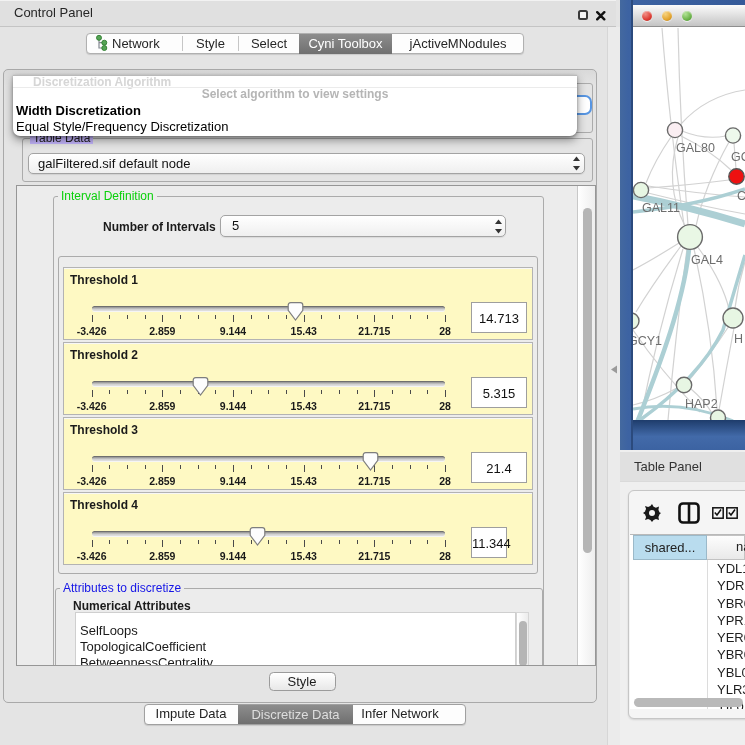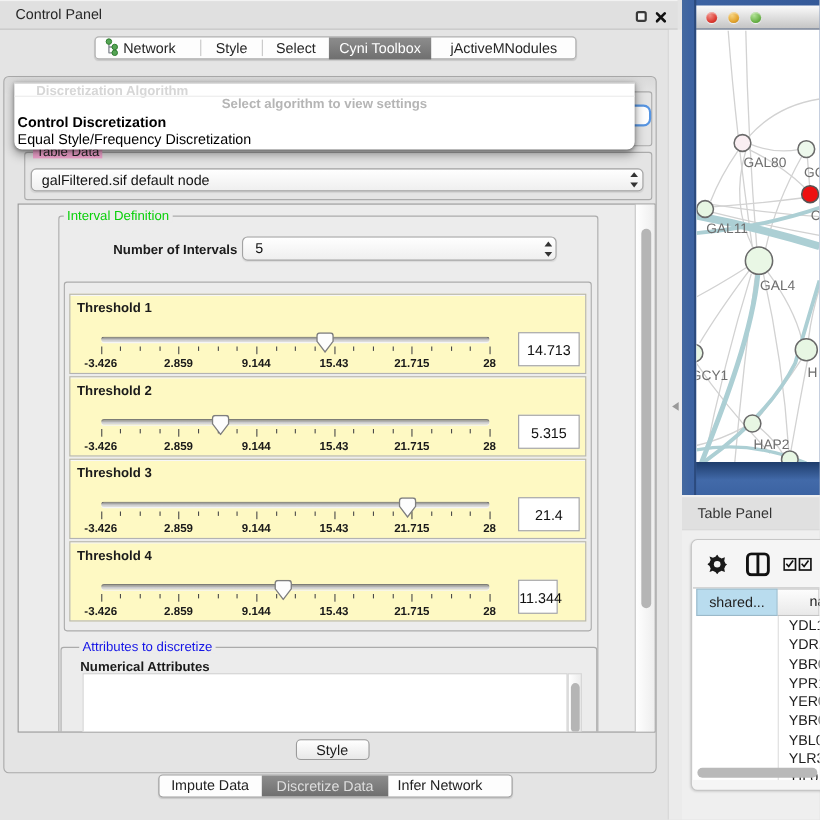--- a/index.html
+++ b/index.html
@@ -42,21 +42,21 @@
 <div class="abs" style="left:299px;top:33.5px;width:93px;height:20px;background:linear-gradient(#8d8d8d,#6f6f6f);line-height:20px;font-size:13px;color:#fff;text-align:center">Cyni Toolbox</div>
 <div class="abs" style="left:392px;top:33px;width:132px;height:21px;line-height:21px;font-size:13px;color:#262626;text-align:center">jActiveMNodules</div>
 
 <div class="abs" style="left:3px;top:69px;width:594px;height:634px;border:1px solid #a9a9a9;border-radius:5px;background:linear-gradient(#d9d9d9,#e4e4e4 16px)"></div>
 
 <div class="abs grp" style="left:22px;top:83px;width:571px;height:50px"></div>
 <div class="abs" style="left:33px;top:75px;font-size:12px;font-weight:bold;color:#3a3a3a">Discretization Algorithm</div>
 <div class="abs" style="left:555px;top:95px;width:37px;height:20px;border:2.5px solid #5795e2;border-radius:7px;background:#fff"></div>
 
 <div class="abs grp" style="left:22px;top:138px;width:571px;height:44px"></div>
-<div class="gtitle" style="left:30px;top:132px;color:#222;background:#f9a8d4">Table Data</div>
+<div class="gtitle" style="left:30px;top:132px;color:#222;background:#c4b5fd">Table Data</div>
 <div class="abs combo" style="left:28px;top:153px;width:557px;height:21px"></div>
 <div class="abs" style="left:38px;top:153px;height:21px;line-height:21px;font-size:13px;color:#111">galFiltered.sif default node</div>
 <svg class="abs" style="left:572px;top:156px" width="9" height="15" viewBox="0 0 9 15">
     <path d="M4.5,0.5 L8,5 H1 Z" fill="#333"></path>
     <path d="M4.5,14.5 L1,10 H8 Z" fill="#333"></path>
   </svg>
 
 <div class="abs" style="left:16px;top:185px;width:580px;height:481px;border:1px solid #969696;background:#ececec;overflow:hidden">
 </div>
 <div class="abs" style="left:17px;top:186px;width:578px;height:479px;overflow:hidden" id="panelclip">
@@ -207,23 +207,24 @@
    <div class="tlab" style="left:169.0px;top:57px">9.144</div>
    <div class="tlab" style="left:239.7px;top:57px">15.43</div>
    <div class="tlab" style="left:310.4px;top:57px">21.715</div>
    <div class="tlab" style="left:381.1px;top:57px">28</div>
    <svg class="abs" style="left:184.8px;top:33.5px" width="17" height="19" viewBox="0 0 17 19">
           <path d="M1.2,3.2 Q1.2,0.7 3.7,0.7 H13.3 Q15.8,0.7 15.8,3.2 V8.3 L8.5,18 L1.2,8.3 Z" fill="#fdfdfd" stroke="#7e7e7e" stroke-width="1.2"></path>
         </svg>
    <div class="abs field" style="left:407px;top:34px;width:36px;height:31px;line-height:31px">11.344</div>
   </div>
   <div class="abs grp" style="left:38px;top:402px;width:488px;height:290px"></div>
-  <div class="gtitle" style="left:55px;top:396px;color:#1414e6">Attributes to discretize</div>
+  <div class="gtitle" style="left:43px;top:396px;color:#1414e6">Attributes to discretize</div>
   <div class="abs blbl" style="left:56px;top:413px">Numerical Attributes</div>
   <div class="abs" style="left:58px;top:426px;width:441px;height:58px;background:#fff;border:1px solid #cfcfcf"></div>
+  <div class="abs" style="left:63px;top:437px;font-size:13px;color:#1a1a1a;line-height:16.1px">SelfLoops<br>TopologicalCoefficient<br>BetweennessCentrality</div>
   <div class="abs" style="left:499px;top:426px;width:13px;height:58px;background:linear-gradient(to right,#ffffff,#ececec);border:1px solid #d5d5d5"></div>
   <div class="abs" style="left:501.5px;top:435px;width:8.5px;height:45px;border-radius:4.5px;background:#b5b5b5"></div>
  </div>
 </div>
 
 <div class="abs" style="left:577px;top:186px;width:18px;height:479px;background:linear-gradient(to right,#ffffff,#eeeeee);border-left:1px solid #c8c8c8"></div>
 <div class="abs" style="left:582.5px;top:208px;width:9.5px;height:345px;border-radius:5px;background:#b5b5b5"></div>
 
 <div class="abs" style="left:268.5px;top:671.5px;width:67px;height:19px;border:1px solid #9b9b9b;border-radius:4.5px;background:linear-gradient(#ffffff,#e8e8e8);font-size:13px;color:#1c1c1c;text-align:center;line-height:18px">Style</div>
 
@@ -328,14 +329,14 @@
   <div class="abs" style="left:4px;top:162.5px;width:109px;height:9px;border-radius:4.5px;background:#b9b9b9"></div>
 </div>
 <svg class="abs" style="left:610px;top:365px" width="8" height="9" viewBox="0 0 8 9">
     <path d="M7,0.5 L1,4.5 L7,8.5" fill="#9a9a9a"></path>
   </svg>
 
 <div class="abs" style="left:13px;top:75px;width:564px;height:60.5px;background:#fff;border-radius:0 0 7px 7px;box-shadow:0 1px 0 rgba(130,130,130,.55) inset, 0 4px 10px rgba(0,0,0,.42), 0 1px 3px rgba(0,0,0,.3);z-index:50"></div>
 <div class="abs" style="left:33px;top:75px;font-size:12px;font-weight:bold;color:#d6d6d6;z-index:51">Discretization Algorithm</div>
 <div class="abs" style="left:13px;top:86.5px;width:564px;height:1px;background:#ebebeb;z-index:51"></div>
 <div class="abs" style="left:13px;top:87px;width:564px;height:13px;font-size:12px;color:#b5b5b5;text-align:center;z-index:51;font-weight:bold">Select algorithm to view settings</div>
-<div class="abs" style="left:16px;top:103px;font-size:13px;font-weight:bold;color:#000;z-index:51">Control Discretization</div>
+<div class="abs" style="left:16px;top:103px;font-size:13px;font-weight:bold;color:#000;z-index:51">Width Discretization</div>
 <div class="abs" style="left:16px;top:119px;font-size:13px;color:#000;z-index:51">Equal Style/Frequency Discretization</div>
 
 </body></html>

